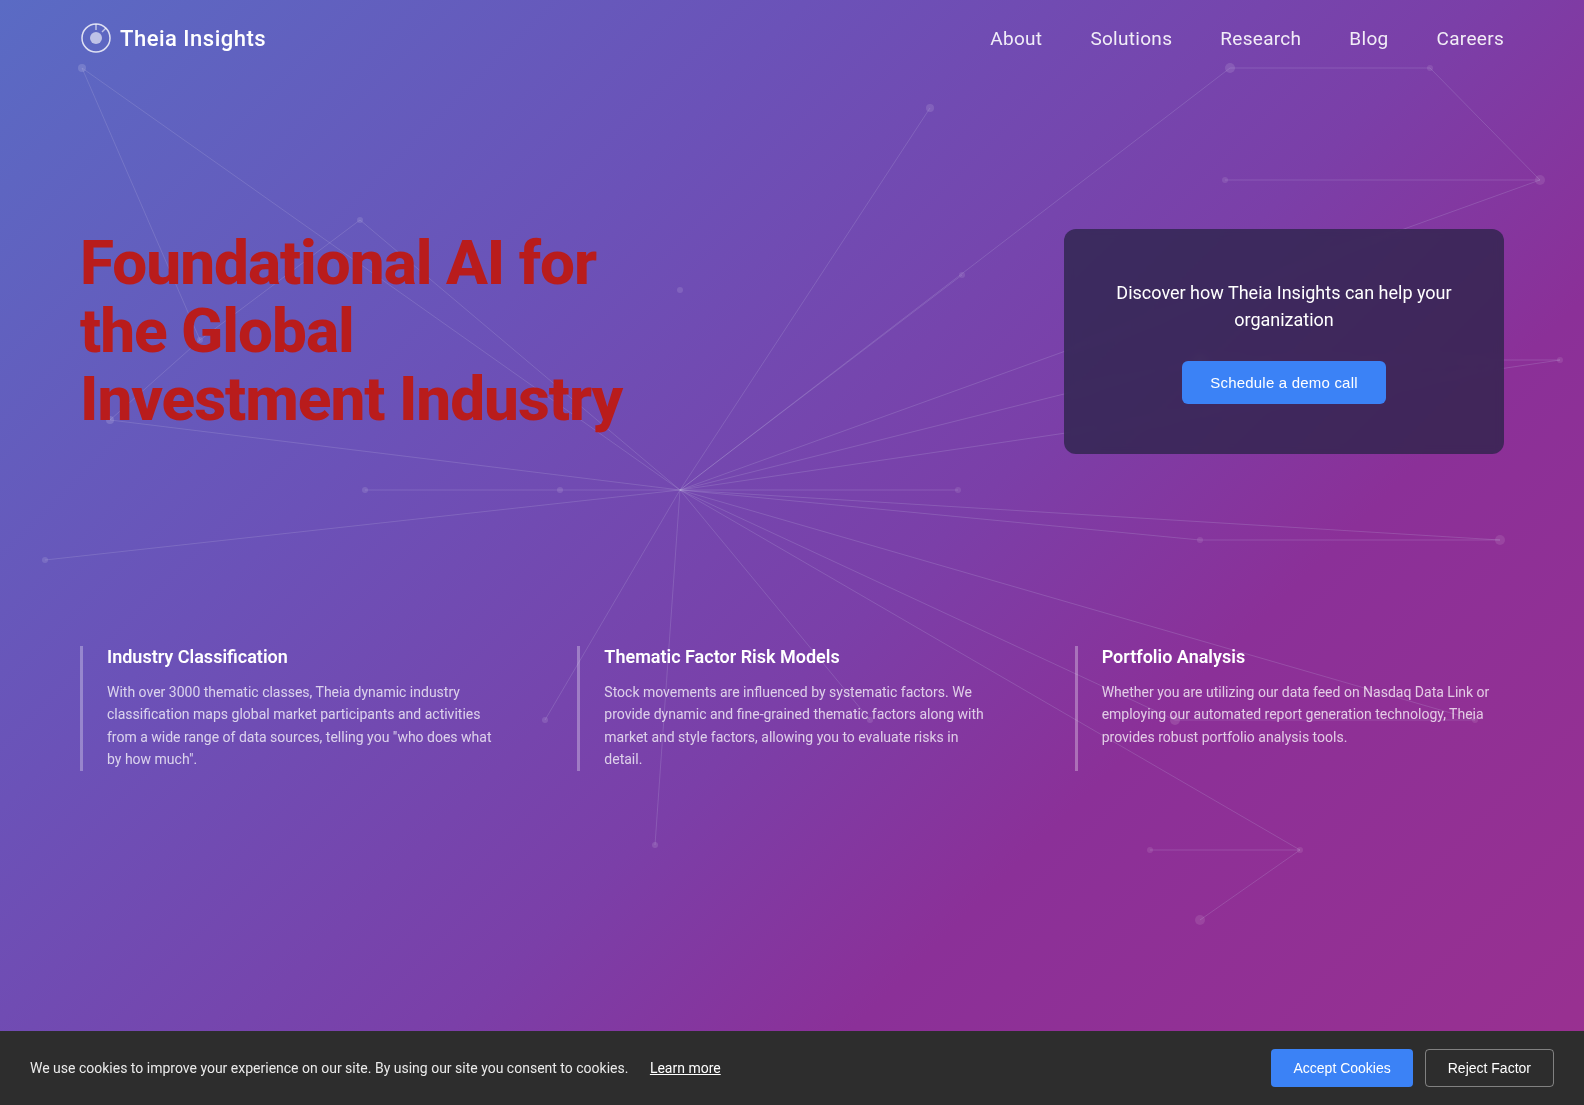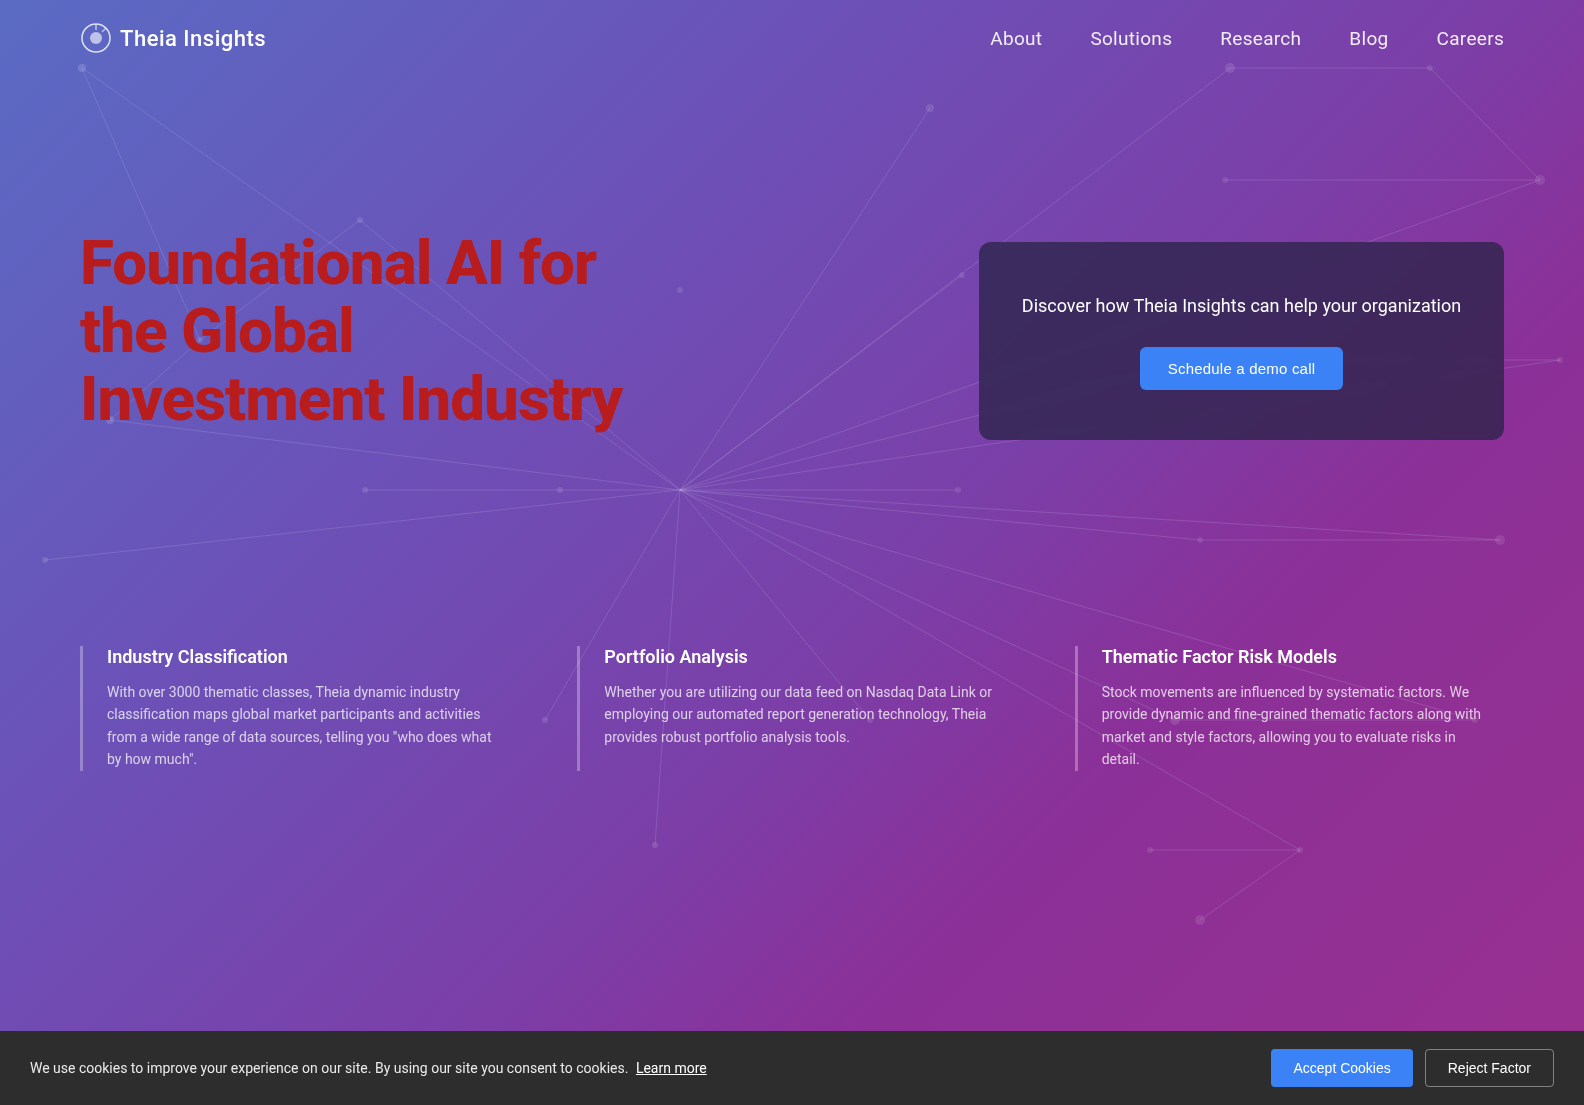--- a/index.html
+++ b/index.html
@@ -95,21 +95,21 @@
       font-weight: 800;
       line-height: 1.1;
       letter-spacing: -1px;
       margin-bottom: 20px;
     }
 
     .hero-card {
       background: rgba(40, 35, 70, 0.75);
       border-radius: 12px;
       padding: 50px 40px;
-      width: 525px;
+      width: 440px;
       text-align: center;
       backdrop-filter: blur(4px);
     }
 
     .hero-card-title {
       color: white;
       font-size: 18px;
       font-weight: 400;
       line-height: 1.5;
       margin-bottom: 28px;
@@ -178,21 +178,21 @@
 
     .cookie-text {
       color: rgba(255,255,255,0.9);
       font-size: 14px;
       flex: 1;
     }
 
     .cookie-text a {
       color: white;
       text-decoration: underline;
-      margin-left: 4px;
+      margin-left: 18px;
     }
 
     .cookie-buttons {
       display: flex;
       gap: 12px;
       margin-left: 24px;
       flex-shrink: 0;
       border-radius: 10px;
     }
 
@@ -333,26 +333,26 @@
       <button class="demo-button">Schedule a demo call</button>
     </div>
   </section>
 
   <section class="features-section">
     <div class="feature-card">
       <h3 class="feature-title">Industry Classification</h3>
       <p class="feature-desc">With over 3000 thematic classes, Theia dynamic industry classification maps global market participants and activities from a wide range of data sources, telling you "who does what by how much".</p>
     </div>
     <div class="feature-card">
+      <h3 class="feature-title">Thematic Factor Risk Models</h3>
+      <p class="feature-desc">Stock movements are influenced by systematic factors. We provide dynamic and fine-grained thematic factors along with market and style factors, allowing you to evaluate risks in detail.</p>
+    </div>
+    <div class="feature-card">
       <h3 class="feature-title">Portfolio Analysis</h3>
       <p class="feature-desc">Whether you are utilizing our data feed on Nasdaq Data Link or employing our automated report generation technology, Theia provides robust portfolio analysis tools.</p>
-    </div>
-    <div class="feature-card">
-      <h3 class="feature-title">Thematic Factor Risk Models</h3>
-      <p class="feature-desc">Stock movements are influenced by systematic factors. We provide dynamic and fine-grained thematic factors along with market and style factors, allowing you to evaluate risks in detail.</p>
     </div>
   </section>
 </div>
 
 <div class="cookie-banner">
   <span class="cookie-text">
     <span>We use cookies to improve your experience on our site. By using our site you consent to cookies.</span>
     <a href="#">Learn more</a>
   </span>
   <div class="cookie-buttons">

